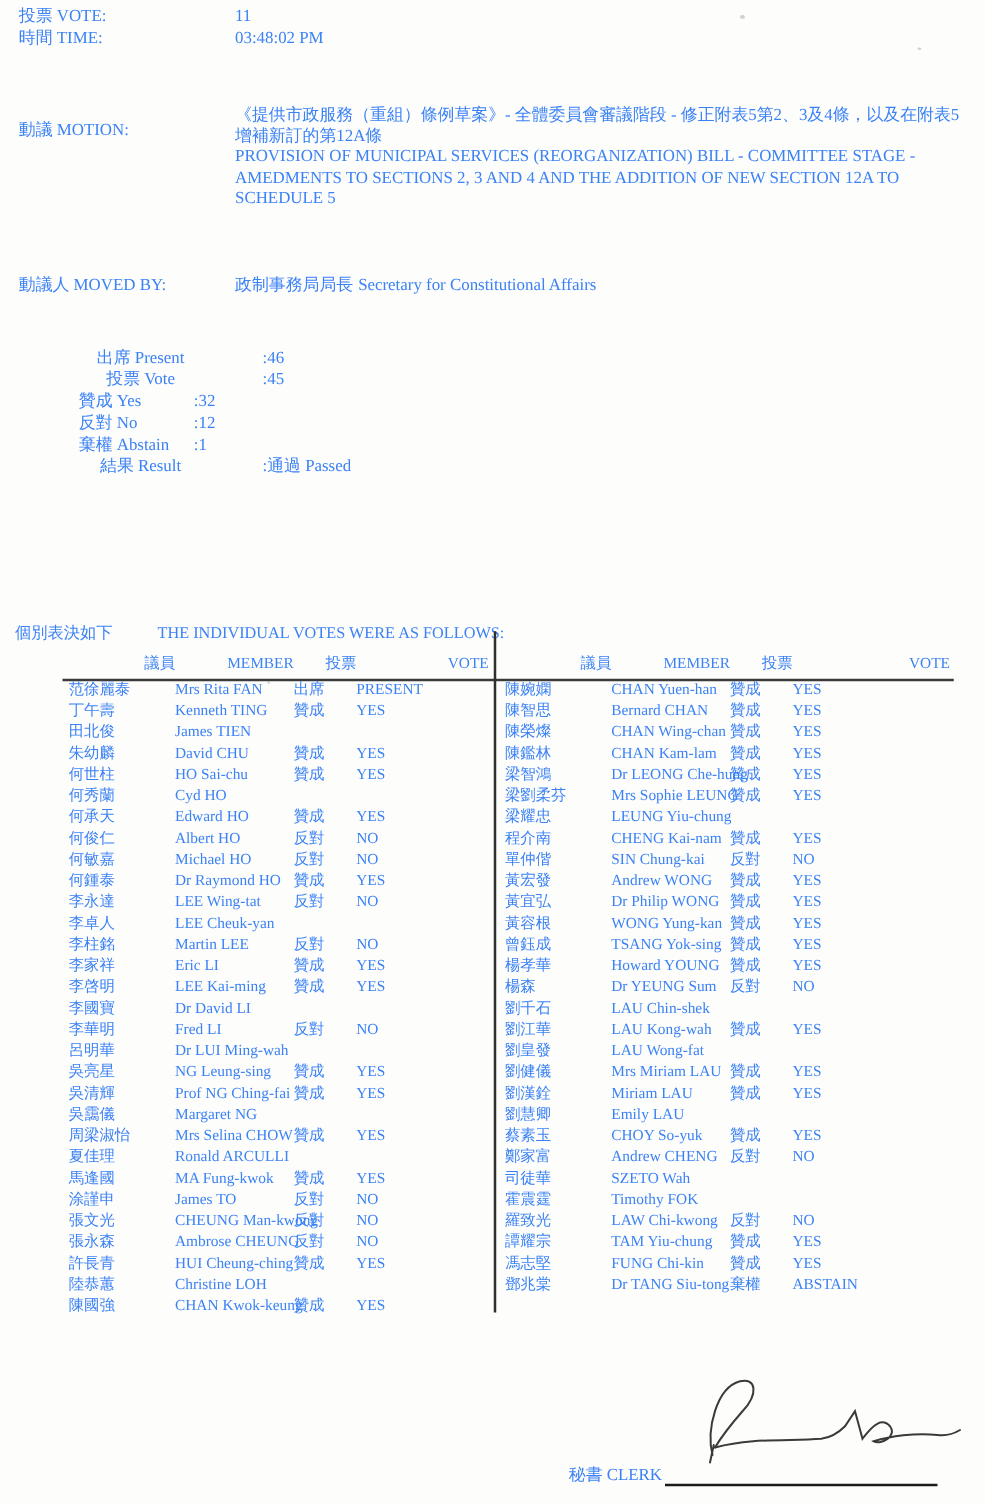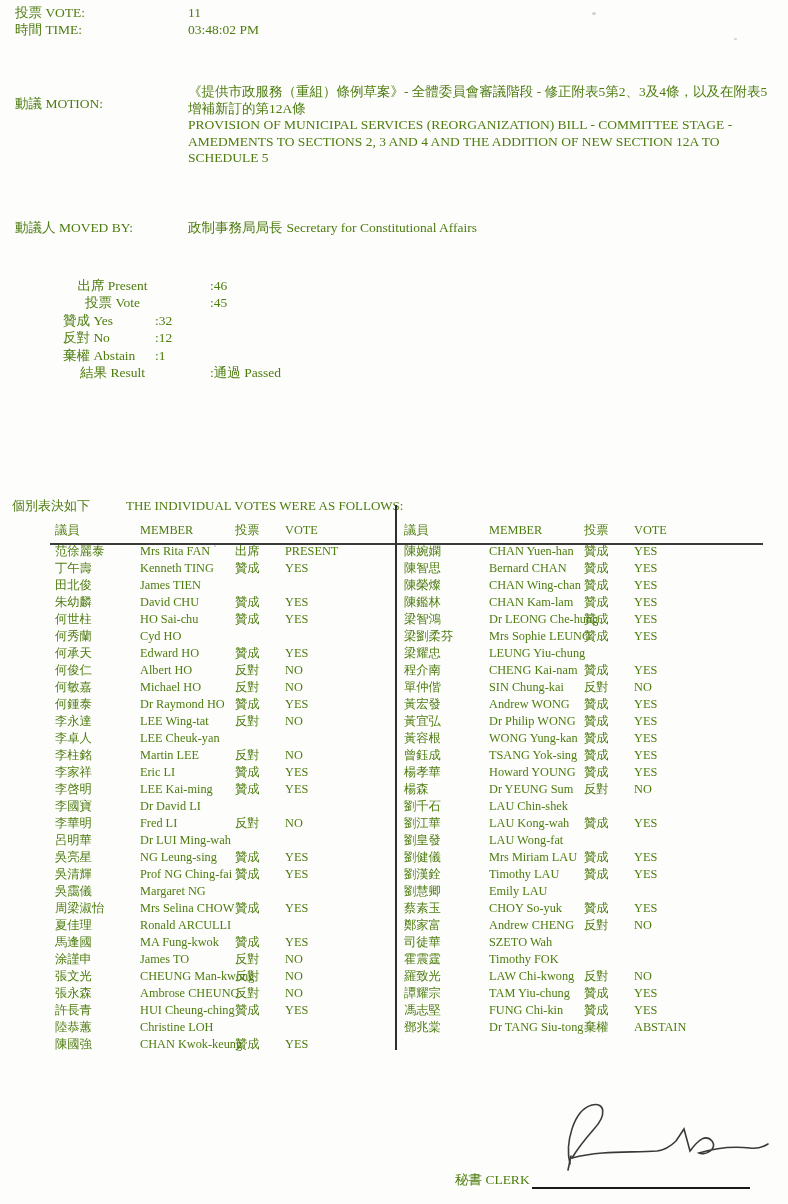--- a/index.html
+++ b/index.html
@@ -1,18 +1,18 @@
 <!DOCTYPE html>
 <html><head>
 <meta charset="utf-8">
 <style>
   html,body{margin:0;padding:0;background:#ffffff;}
   .doc{
     position:relative;width:788px;height:1204px;background:#fdfdfb;
-    font-family:"Liberation Serif","DejaVu Serif",serif;color:#4d7c0f;
+    font-family:"Liberation Serif","DejaVu Serif",serif;color:#3b82f6;
     overflow:hidden;
   }
   .lblcol{display:inline-block;width:173px;}
   
   .info{position:absolute;left:15px;top:5px;font-size:13.5px;line-height:16.5px;white-space:nowrap;}
   
   .motion{position:absolute;left:15px;top:84px;font-size:13.5px;line-height:16.6px;}
   .motion .mlabel{position:absolute;left:0;top:12px;white-space:nowrap;}
   .motion .mtext{margin-left:173px;width:590px;}
   
@@ -22,21 +22,21 @@
   .summary{position:absolute;left:15px;top:277px;font-size:13.5px;line-height:17.4px;}
   .sumrow{white-space:nowrap;}
   .sumrow .l0{display:inline-block;width:195px;text-align:center;}
   .sumrow.ind{margin-left:48px;}
   .sumrow.ind .l1{display:inline-block;width:92px;}
   
   .indiv-heading{position:absolute;left:12px;top:497px;font-size:13px;white-space:nowrap;}
   .indiv-heading .en{margin-left:36px;}
   
   .tbl{position:absolute;top:518px;border-collapse:collapse;table-layout:fixed;font-size:12.3px;}
-  .tbl th{font-weight:normal;text-align:left;height:25px;vertical-align:middle;padding:0;white-space:nowrap;}
+  .tbl th{font-weight:normal;text-align:right;height:25px;vertical-align:middle;padding:0;white-space:nowrap;}
   .tbl td{height:16.5px;padding:0;white-space:nowrap;overflow:visible;vertical-align:middle;}
   .tbl-left{left:55px;width:336px;}
   .tbl-right{left:404px;width:356px;}
   .hline{position:absolute;left:50px;top:543px;width:713px;height:2px;background:#3b3b3b;}
   .vdivider{position:absolute;left:395px;top:505px;width:2px;height:545px;background:#2f2f2f;}
   
   .clerk{position:absolute;left:455px;top:1171px;font-size:13.5px;display:flex;align-items:flex-end;}
   .clerk-line{display:inline-block;width:218px;height:15px;border-bottom:2px solid #1a1a1a;margin-left:2px;}
   .sig{position:absolute;left:552px;top:1098px;}
   
@@ -423,21 +423,21 @@
           <td></td>
         </tr>
         <tr>
           <td>劉健儀</td>
           <td>Mrs Miriam LAU</td>
           <td>贊成</td>
           <td>YES</td>
         </tr>
         <tr>
           <td>劉漢銓</td>
-          <td>Timothy LAU</td>
+          <td>Miriam LAU</td>
           <td>贊成</td>
           <td>YES</td>
         </tr>
         <tr>
           <td>劉慧卿</td>
           <td>Emily LAU</td>
           <td></td>
           <td></td>
         </tr>
         <tr>

